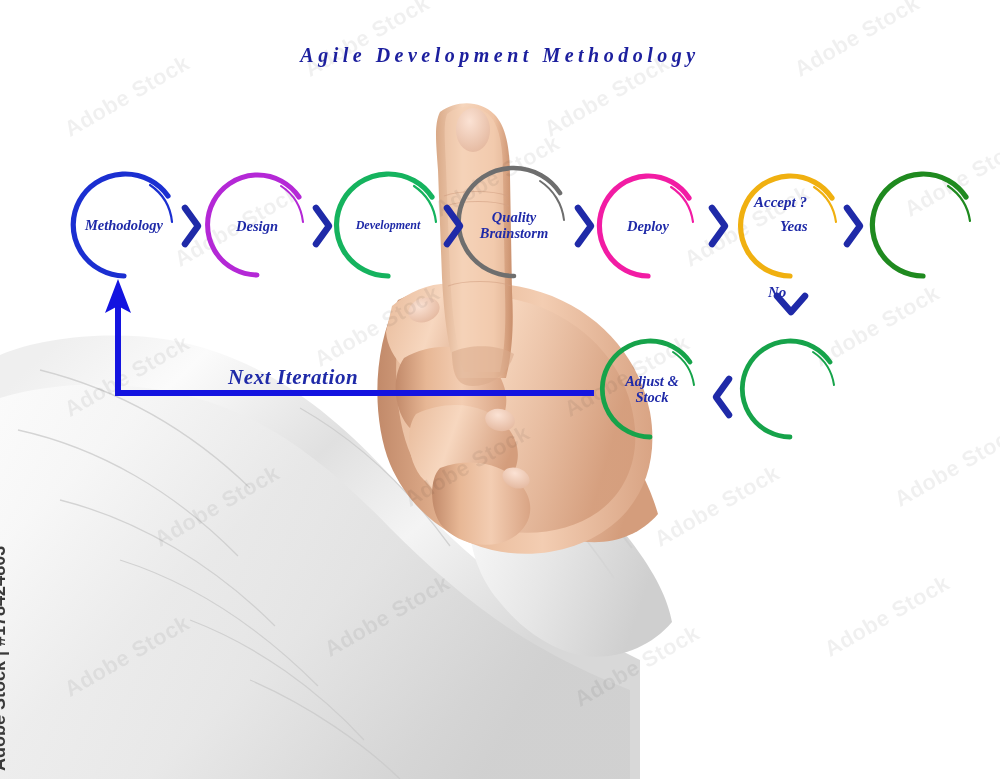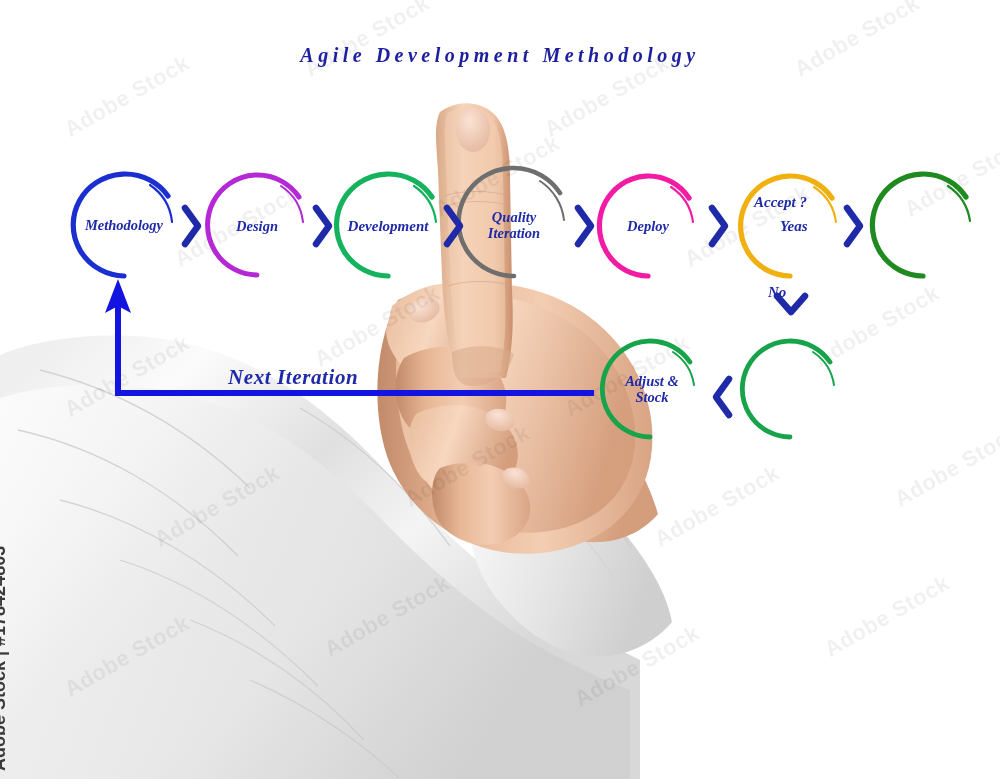--- a/index.html
+++ b/index.html
@@ -23,21 +23,21 @@
   .node{position:absolute;}
   .node .label{
     position:absolute;left:0;top:0;width:100%;height:100%;
     display:flex;align-items:center;justify-content:center;
     flex-direction:column;
     font-family:"Liberation Serif", serif;
     font-style:italic;font-weight:bold;
     color:#1f2aa8;line-height:1.12;text-align:center;
     white-space:nowrap;
   }
-  .label.sm{font-size:15px;text-align:right;}
+  .label.sm{font-size:12px;text-align:right;}
   .label.md{font-size:14.5px;}
 
   
   .accept-txt{position:absolute;font-family:"Liberation Serif", serif;
       font-style:italic;font-weight:bold;color:#1f2aa8;font-size:15px;white-space:nowrap;}
   .iter-label{
     position:absolute;left:228px;top:365px;
     font-family:"Liberation Serif", serif;font-style:italic;font-weight:bold;
     font-size:21px;letter-spacing:0.6px;color:#1f2aa8;white-space:nowrap;
   }
@@ -260,21 +260,21 @@
     <div class="label md">Design</div>
   </div>
 
   <div class="node" style="left:336px;top:175px;width:104px;height:102px;">
     <div class="label sm">Development</div>
   </div>
 
   <div class="node" style="left:459px;top:171px;width:110px;height:108px;">
     <div class="label md">
       <span>Quality</span>
-      <span>Iteration</span>
+      <span>Brainstorm</span>
     </div>
   </div>
 
   <div class="node" style="left:599px;top:176px;width:98px;height:100px;">
     <div class="label md">Deploy</div>
   </div>
 
   <div class="node" style="left:740px;top:176px;width:100px;height:100px;">
     <div class="accept-txt" style="left:14px;top:18px;">Accept ?</div>
     <div class="accept-txt" style="left:40px;top:42px;">Yeas</div>

